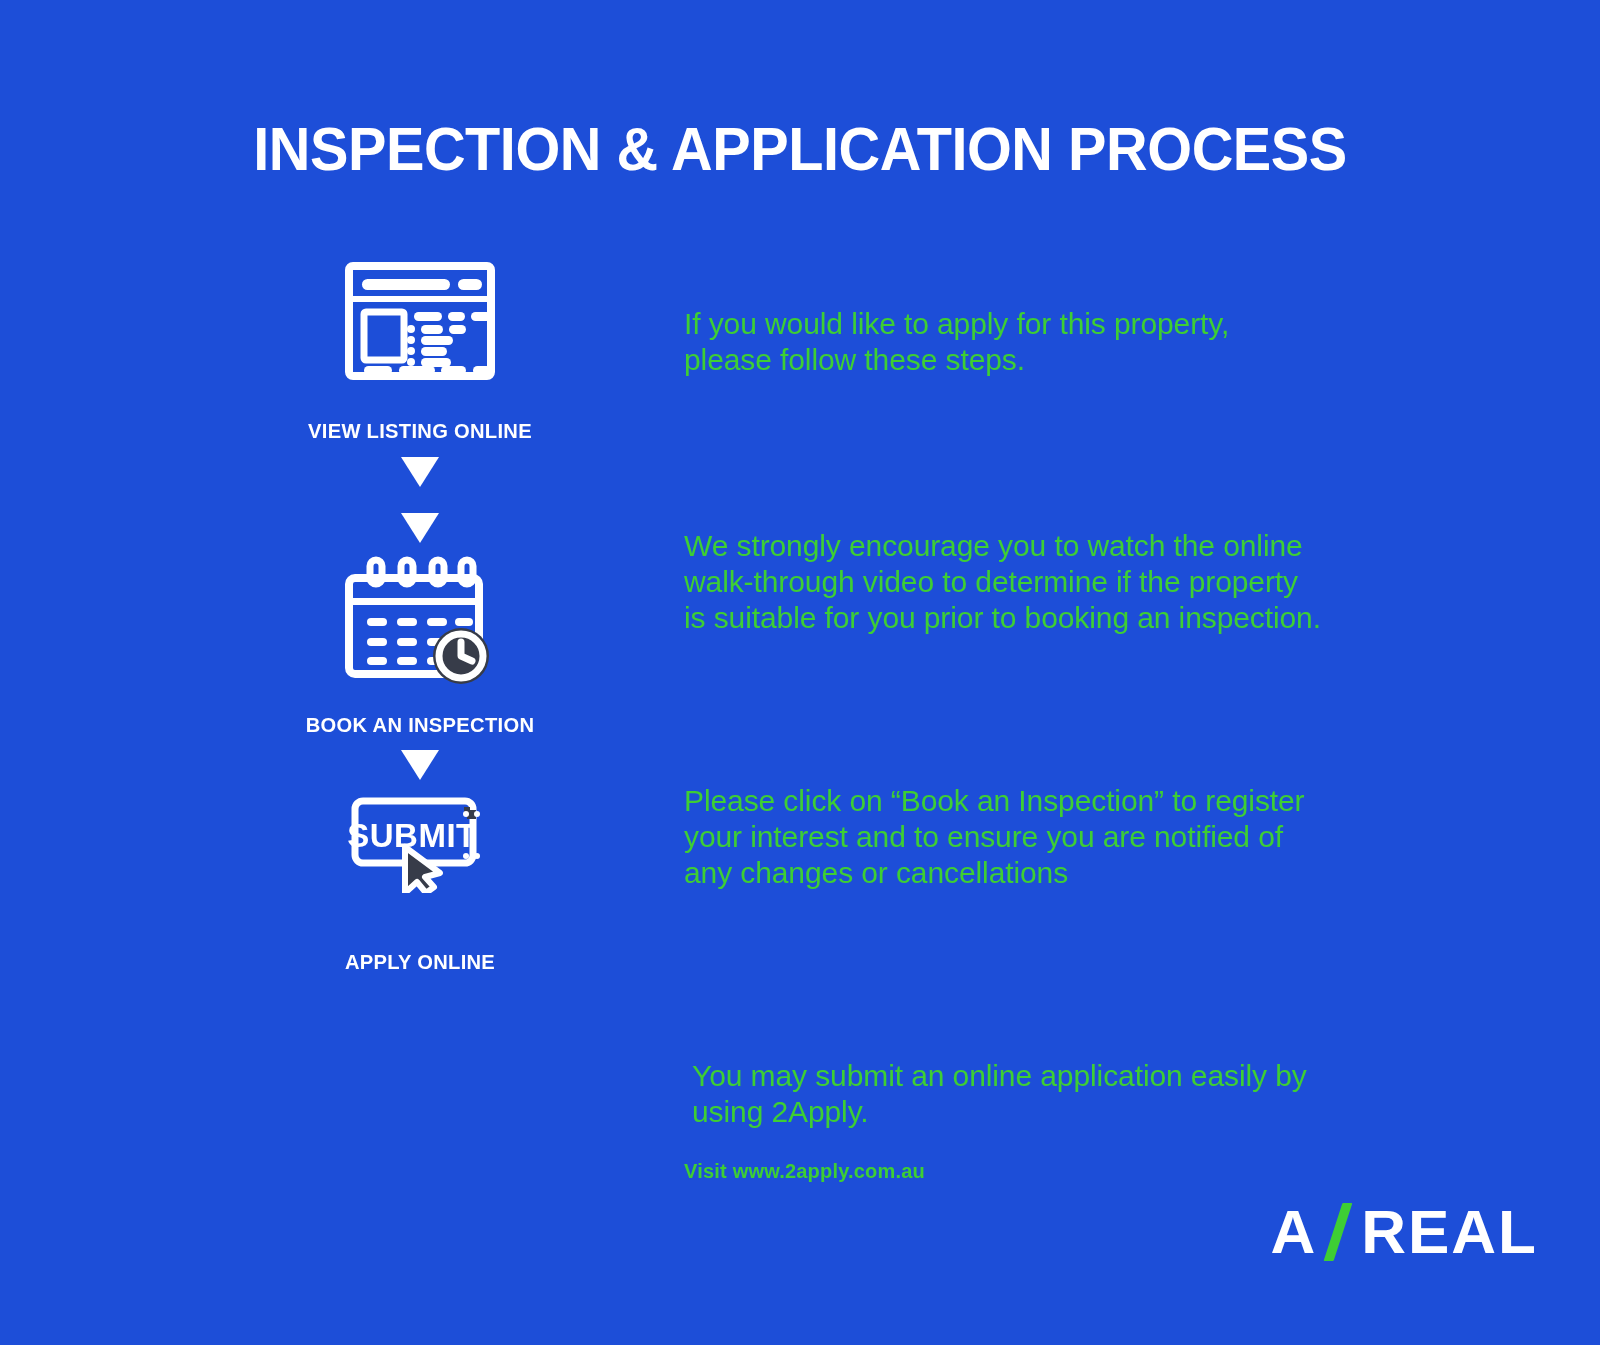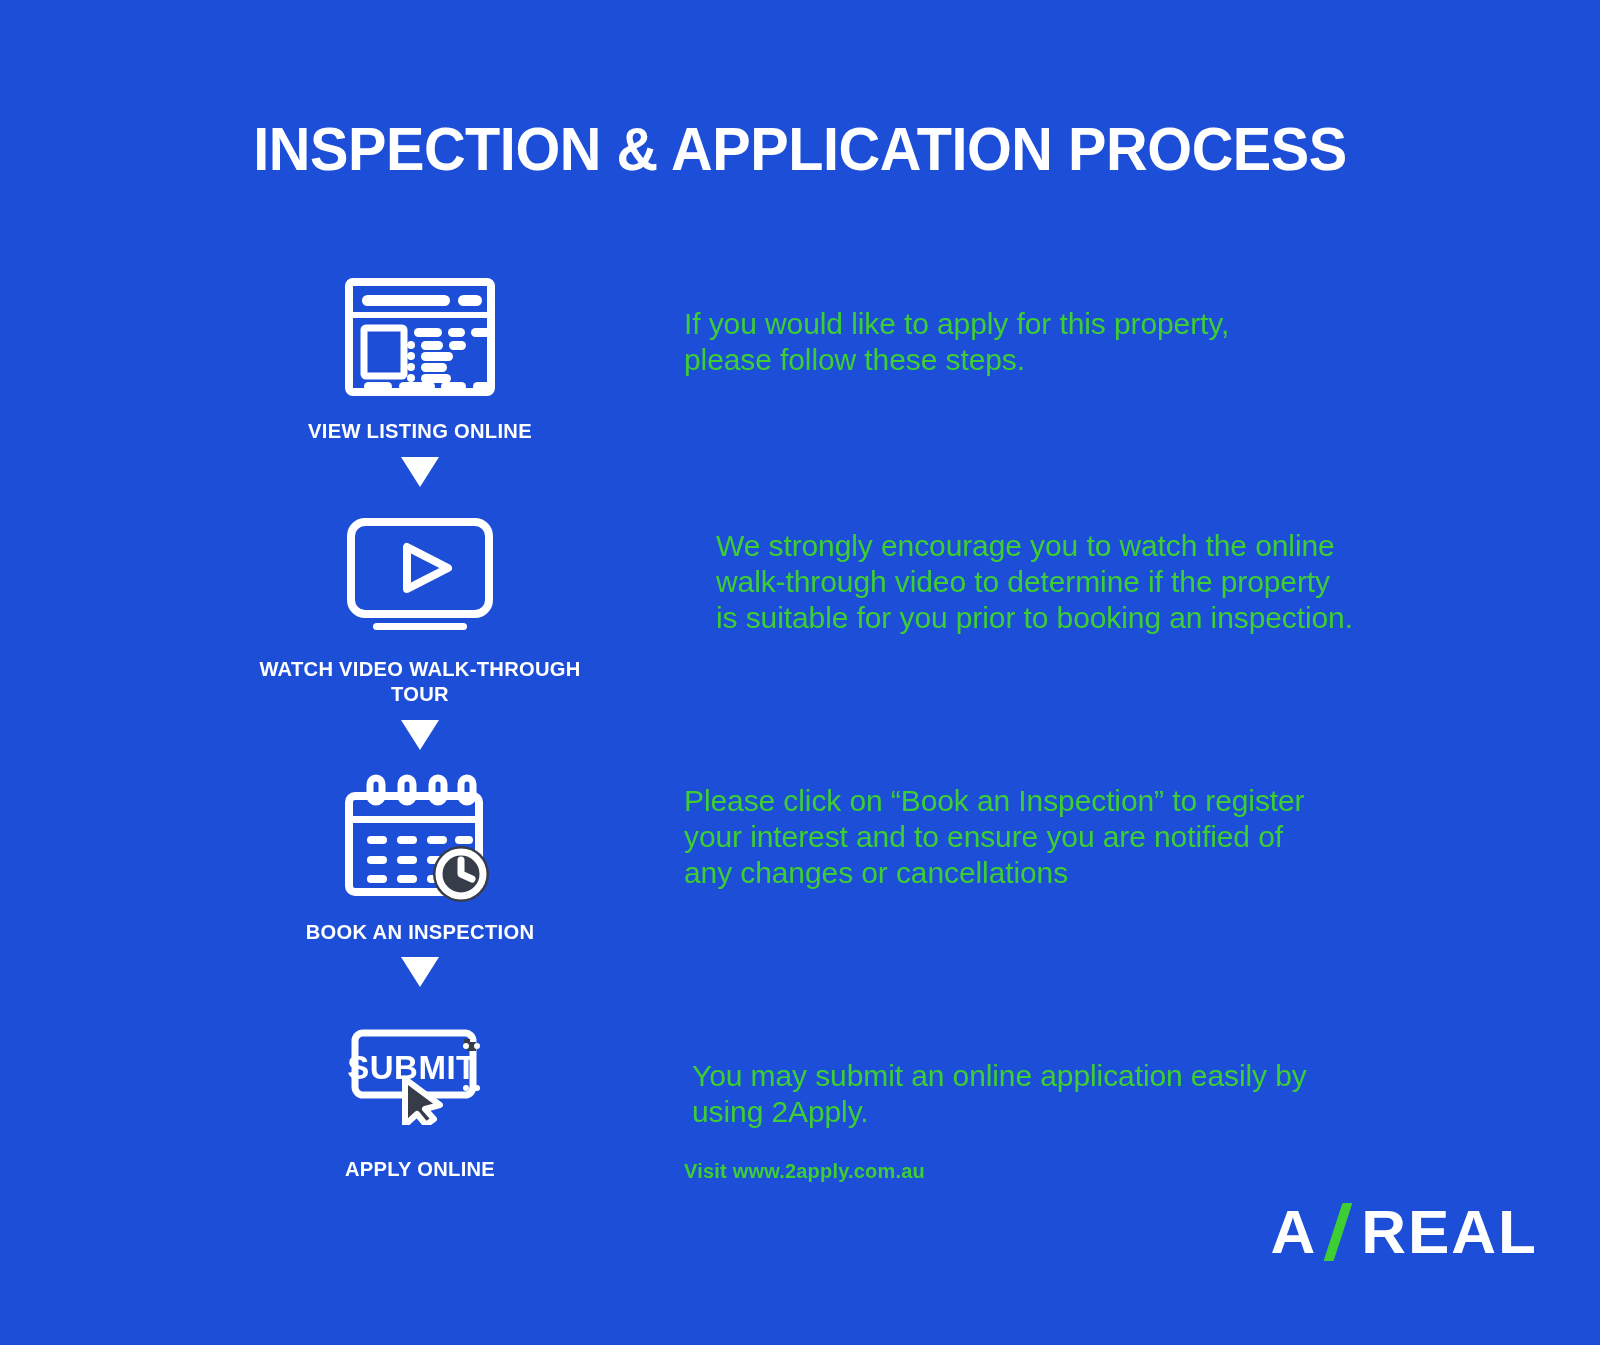--- a/index.html
+++ b/index.html
@@ -41,21 +41,21 @@
     width: 380px;
   }
   .step {
     position: relative;
     width: 380px;
     text-align: center;
   }
   .step-icon {
     height: 150px;
     display: flex;
-    align-items: center;
+    align-items: flex-start;
     justify-content: center;
   }
   .step-label {
     color: #FFFFFF;
     font-size: 21px;
     font-weight: bold;
     letter-spacing: 0.3px;
     line-height: 1.22;
     margin-top: 6px;
     transform: scaleX(0.96);
@@ -77,21 +77,21 @@
   .copy-col { position: absolute; left: 684px; top: 0; width: 760px; }
   .copy {
     position: absolute;
     color: #3ECE34;
     font-size: 30px;
     line-height: 1.2;
     letter-spacing: -0.1px;
     white-space: pre-line;
   }
   .c1 { top: 306px; width: 640px; }
-  .c2 { top: 528px; width: 730px; margin-left: 32px; }
+  .c2 { top: 528px; width: 730px; }
   .c3 { top: 783px; width: 710px; }
   .c4 { top: 1058px; width: 700px; margin-left: 8px; }
   .visit {
     position: absolute;
     top: 1160px;
     color: #3ECE34;
     font-size: 20px;
     font-weight: bold;
     letter-spacing: 0.2px;
   }
@@ -153,31 +153,20 @@
           <rect x="128" y="104" width="18" height="9" rx="4.5" fill="#FFFFFF"></rect>
         </svg>
       </div>
       <div class="step-label">VIEW LISTING ONLINE</div>
     </div>
 
     <div class="arrow-wrap">
       <div class="arrow-down"></div>
     </div>
 
-    <div class="step">
-      <div class="step-icon">
-        <svg width="150" height="118" viewBox="0 0 150 118" aria-hidden="true">
-          <rect x="6" y="6" width="138" height="92" rx="14" fill="none" stroke="#FFFFFF" stroke-width="8"></rect>
-          <path d="M62 31 L62 73 L103 52 Z" fill="none" stroke="#FFFFFF" stroke-width="8" stroke-linejoin="round"></path>
-          <rect x="28" y="107" width="94" height="7" rx="3.5" fill="#FFFFFF"></rect>
-        </svg>
-      </div>
-      <div class="step-label">WATCH VIDEO
-WALK-THROUGH TOUR</div>
-    </div>
 
     <div class="arrow-wrap">
       <div class="arrow-down"></div>
     </div>
 
     <div class="step">
       <div class="step-icon">
         <svg width="150" height="128" viewBox="0 0 150 128" aria-hidden="true">
           <path d="M10 22 h118 a6 6 0 0 1 6 6 v84 a6 6 0 0 1 -6 6 h-118 a6 6 0 0 1 -6 -6 v-84 a6 6 0 0 1 6 -6 z" fill="none" stroke="#FFFFFF" stroke-width="8"></path>
           <rect x="4" y="42" width="130" height="7" fill="#FFFFFF"></rect>

